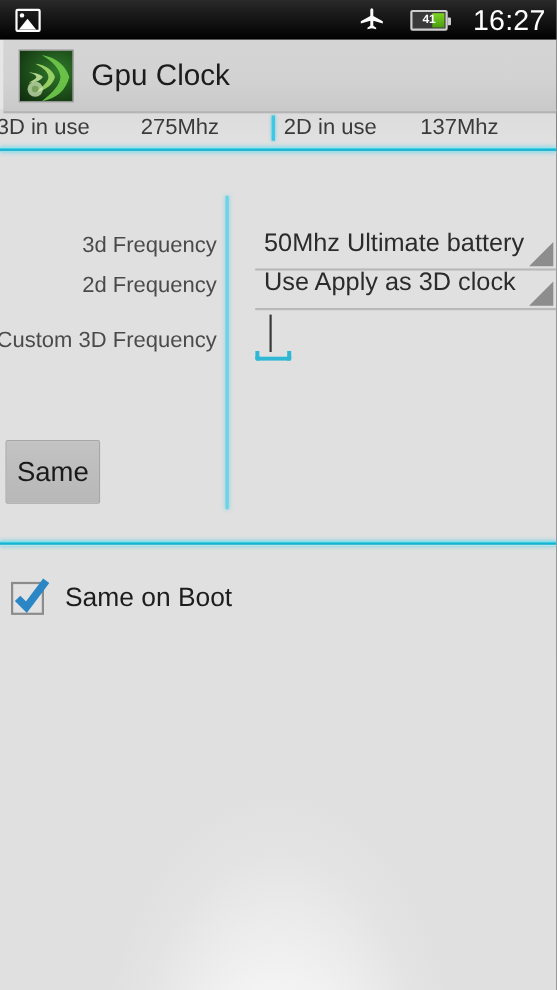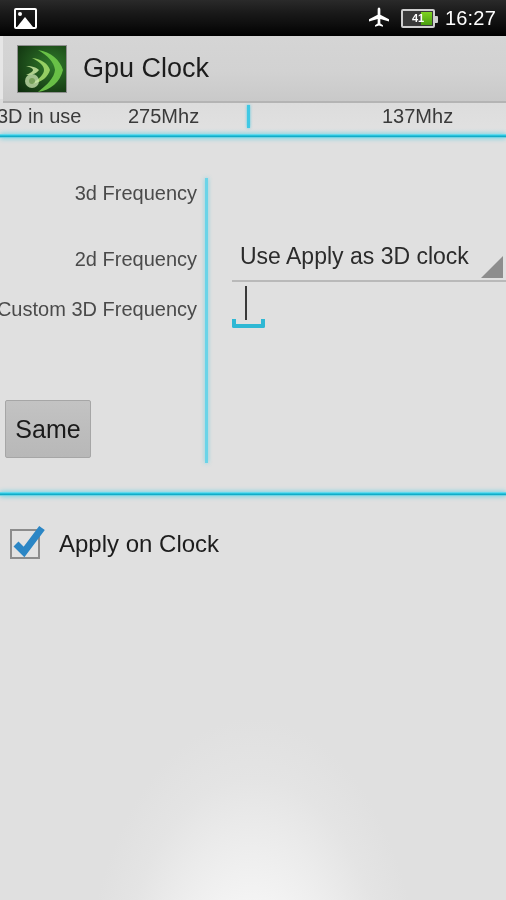--- a/index.html
+++ b/index.html
@@ -23,21 +23,21 @@
     width: 506px;
     height: 36px;
     background: linear-gradient(to bottom, #2a2a2a 0%, #1a1a1a 35%, #0d0d0d 70%, #000 100%);
     display: flex;
     align-items: center;
     box-sizing: border-box;
     padding: 0 10px 0 14px;
     z-index: 20;
   }
   .sb-left { display: flex; align-items: center; gap: 8px; flex: 1; }
-  .sb-right { display: flex; align-items: center; gap: 10px; }
+  .sb-right { display: flex; align-items: center; gap: 23px; }
 
   .gallery-icon {
     width: 23px; height: 21px;
     border: 2px solid #fff;
     border-radius: 2px;
     position: relative;
     box-sizing: border-box;
     overflow: hidden;
   }
   .gallery-icon::before {
@@ -89,21 +89,21 @@
     position: relative;
     color: #fff;
     font-size: 11px;
     font-weight: bold;
     line-height: 1;
     letter-spacing: -0.3px;
     z-index: 2;
   }
   .clock {
     color: #fff;
-    font-size: 20px;
+    font-size: 26px;
     line-height: 1;
     letter-spacing: 0.2px;
   }
 
   
   .titlebar {
     position: absolute;
     left: 3px; top: 36px;
     width: 506px;
     height: 67px;
@@ -196,21 +196,21 @@
     z-index: 5;
   }
   .vdivider {
     position: absolute;
     left: 205px; top: 40px;
     width: 3px; height: 285px;
     background: #6bd4e8;
     box-shadow: 0 0 4px rgba(80,205,230,0.7);
   }
   .row { position: absolute; left: 0; width: 506px; height: 58px; }
-  .row.r1 { top: 26px; }
+  .row.r1 { top: 56px; }
   .row.r2 { top: 92px; }
   .row.r3 { top: 142px; text-decoration: underline; }
 
   .rowlabel {
     position: absolute;
     left: -6px;
     width: 203px;
     text-align: right;
     font-size: 20px;
     color: #4a4a4a;
@@ -351,31 +351,36 @@
         <circle cx="14" cy="35" r="3" fill="#5a8c3a" opacity="0.6"></circle>
       </svg>
     </div>
     <div class="app-title">Gpu Clock</div>
   </div>
 
   <div class="inuse">
     <div class="cell c1">3D in use</div>
     <div class="cell c2">275Mhz</div>
     <div class="vtick"></div>
+    <div class="cell c3">2D in use</div>
     <div class="cell c4">137Mhz</div>
   </div>
   <div class="cyanbar top"></div>
 
   <div class="bodybg"></div>
 
   <div class="form">
     <div class="vdivider"></div>
 
     <div class="row r1">
       <div class="rowlabel">3d Frequency</div>
+      <div class="spinner">
+        <div class="val">50Mhz Ultimate battery</div>
+        <div class="tri"></div>
+      </div>
     </div>
 
     <div class="row r2">
       <div class="rowlabel">2d Frequency</div>
       <div class="spinner">
         <div class="val">Use Apply as 3D clock</div>
         <div class="tri"></div>
       </div>
     </div>
 
@@ -391,16 +396,16 @@
   </div>
 
   <div class="cyanbar mid"></div>
 
   <div class="bootrow">
     <div class="cb">
       <svg width="36" height="40" viewBox="0 0 36 40">
         <path d="M6 21 L14 29 L32 5" stroke="#2b86c5" stroke-width="7" fill="none" stroke-linecap="butt" stroke-linejoin="miter"></path>
       </svg>
     </div>
-    <div class="bootlabel">Apply on Clock</div>
+    <div class="bootlabel">Same on Boot</div>
   </div>
 
 </div>
 
 </body></html>

